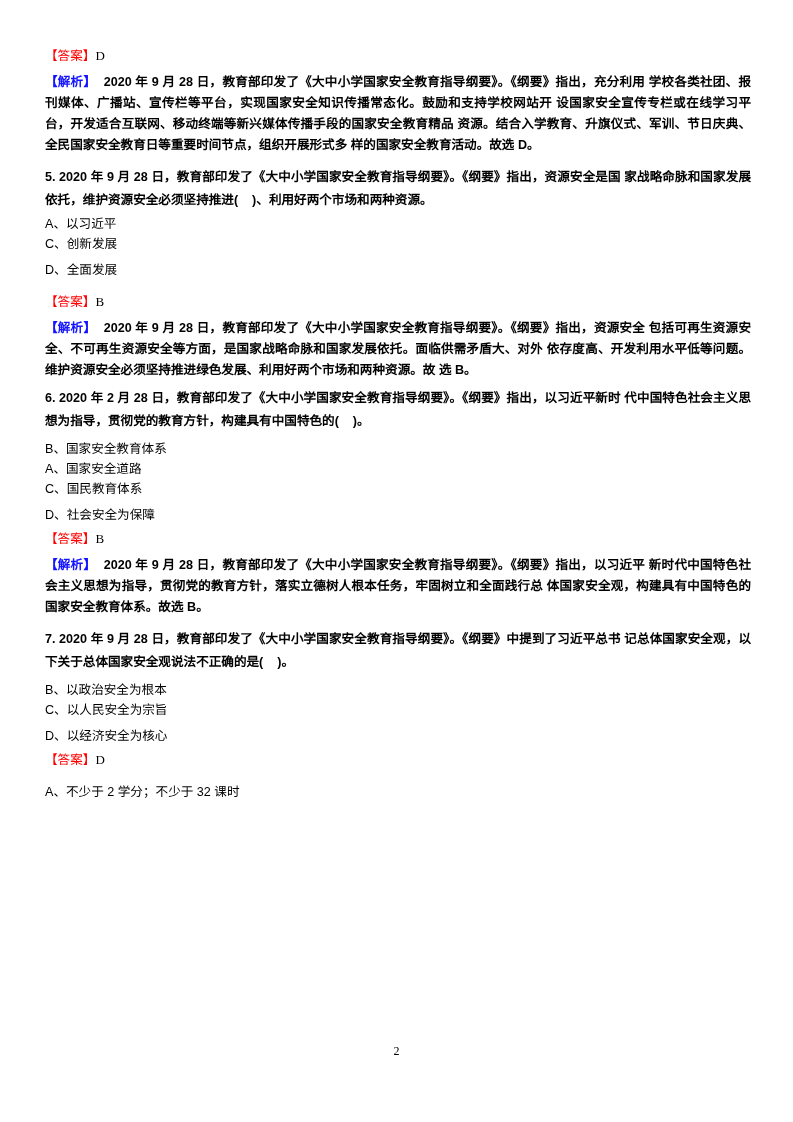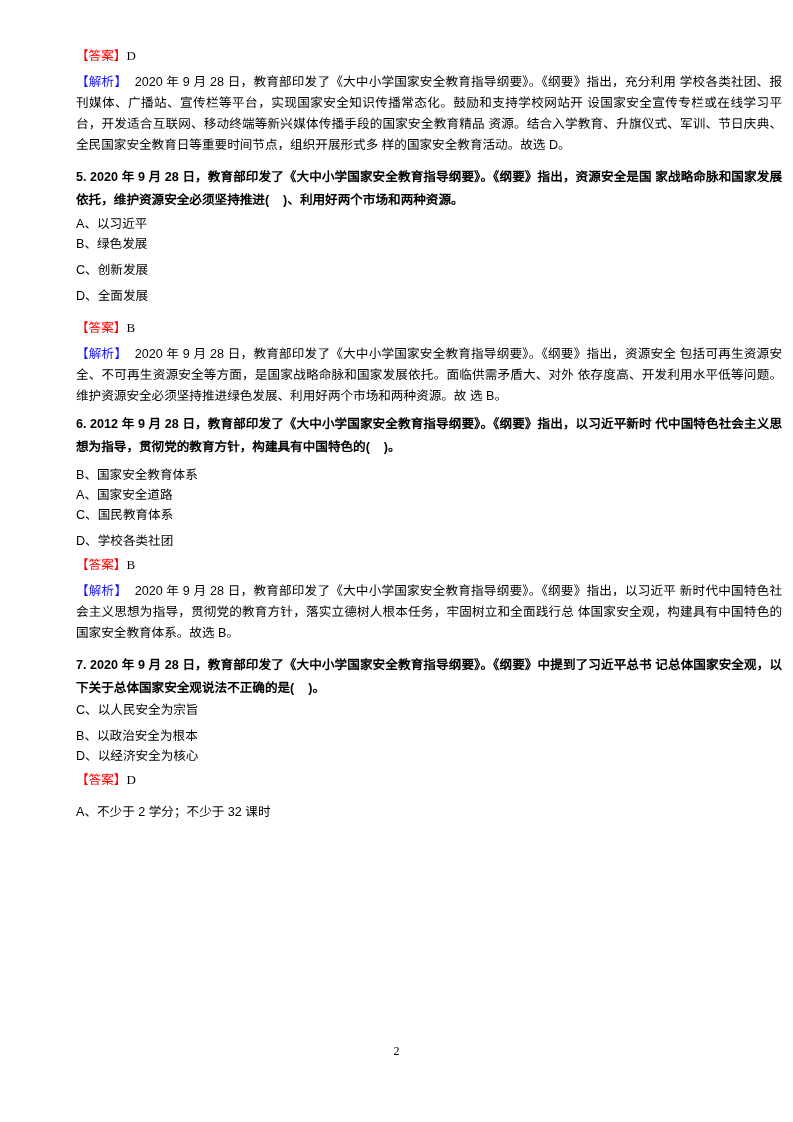--- a/index.html
+++ b/index.html
@@ -22,21 +22,20 @@
     top: 0;
     width: 793px;
     height: 1122px;
     overflow: hidden;
   }
   .content {
     position: absolute;
     left: 45px;
     top: 44px;
     width: 706px;
-    margin-left: 31px;
   }
 
   
   .answer-row {
     margin: 0;
     padding: 0;
     height: 24px;
     line-height: 24px;
     font-size: 12.6px;
     white-space: pre;
@@ -55,20 +54,21 @@
   
   .explain {
     margin: 0;
     padding: 0;
     font-size: 12.6px;
     line-height: 21px;
     text-align: justify;
     text-justify: inter-ideograph;
     white-space: pre-wrap;
     word-break: break-all;
+    font-weight: bold;
   }
   .tag-explain {
     color: #1414ff;
     font-size: 12.6px;
   }
 
   
   .question {
     margin: 0;
     padding: 0;
@@ -120,55 +120,54 @@
     <div class="blk-gap-4"></div>
 
     <div class="explain"><span class="tag-explain">【解析】</span><span>  2020 年 9 月 28 日，教育部印发了《大中小学国家安全教育指导纲要》。《纲要》指出，充分利用 学校各类社团、报刊媒体、广播站、宣传栏等平台，实现国家安全知识传播常态化。鼓励和支持学校网站开 设国家安全宣传专栏或在线学习平台，开发适合互联网、移动终端等新兴媒体传播手段的国家安全教育精品 资源。结合入学教育、升旗仪式、军训、节日庆典、全民国家安全教育日等重要时间节点，组织开展形式多 样的国家安全教育活动。故选 D。</span></div>
 
     <div class="blk-gap-10"></div>
 
     <div class="question">5. 2020 年 9 月 28 日，教育部印发了《大中小学国家安全教育指导纲要》。《纲要》指出，资源安全是国 家战略命脉和国家发展依托，维护资源安全必须坚持推进(    )、利用好两个市场和两种资源。</div>
 
     <div class="blk-gap-2"></div>
     <div class="option">A、以习近平</div>
-    <div class="option gap-after">B、绿色发展</div>
     <div class="option gap-after">C、创新发展</div>
     <div class="option">D、全面发展</div>
 
     <div class="blk-gap-10"></div>
 
     <div class="answer-row"><span class="tag-answer">【答案】</span><span class="answer-val">B</span></div>
 
     <div class="blk-gap-4"></div>
 
     <div class="explain"><span class="tag-explain">【解析】</span><span>  2020 年 9 月 28 日，教育部印发了《大中小学国家安全教育指导纲要》。《纲要》指出，资源安全 包括可再生资源安全、不可再生资源安全等方面，是国家战略命脉和国家发展依托。面临供需矛盾大、对外 依存度高、开发利用水平低等问题。维护资源安全必须坚持推进绿色发展、利用好两个市场和两种资源。故 选 B。</span></div>
 
     <div class="blk-gap-6"></div>
 
-    <div class="question">6. 2012 年 9 月 28 日，教育部印发了《大中小学国家安全教育指导纲要》。《纲要》指出，以习近平新时 代中国特色社会主义思想为指导，贯彻党的教育方针，构建具有中国特色的(    )。</div>
+    <div class="question">6. 2020 年 2 月 28 日，教育部印发了《大中小学国家安全教育指导纲要》。《纲要》指出，以习近平新时 代中国特色社会主义思想为指导，贯彻党的教育方针，构建具有中国特色的(    )。</div>
 
     <div class="option gap-before">B、国家安全教育体系</div>
     <div class="option">A、国家安全道路</div>
     <div class="option gap-after">C、国民教育体系</div>
-    <div class="option">D、学校各类社团</div>
+    <div class="option">D、社会安全为保障</div>
 
     <div class="blk-gap-2"></div>
 
     <div class="answer-row"><span class="tag-answer">【答案】</span><span class="answer-val">B</span></div>
 
     <div class="blk-gap-4"></div>
 
     <div class="explain"><span class="tag-explain">【解析】</span><span>  2020 年 9 月 28 日，教育部印发了《大中小学国家安全教育指导纲要》。《纲要》指出，以习近平 新时代中国特色社会主义思想为指导，贯彻党的教育方针，落实立德树人根本任务，牢固树立和全面践行总 体国家安全观，构建具有中国特色的国家安全教育体系。故选 B。</span></div>
 
     <div class="blk-gap-10"></div>
 
     <div class="question">7. 2020 年 9 月 28 日，教育部印发了《大中小学国家安全教育指导纲要》。《纲要》中提到了习近平总书 记总体国家安全观，以下关于总体国家安全观说法不正确的是(    )。</div>
 
+    <div class="option gap-before">B、以政治安全为根本</div>
     <div class="option gap-after">C、以人民安全为宗旨</div>
-    <div class="option gap-before">B、以政治安全为根本</div>
     <div class="option">D、以经济安全为核心</div>
 
     <div class="blk-gap-2"></div>
 
     <div class="answer-row"><span class="tag-answer">【答案】</span><span class="answer-val">D</span></div>
 
     <div class="blk-gap-4"></div>
 
 
     <div class="blk-gap-6"></div>

